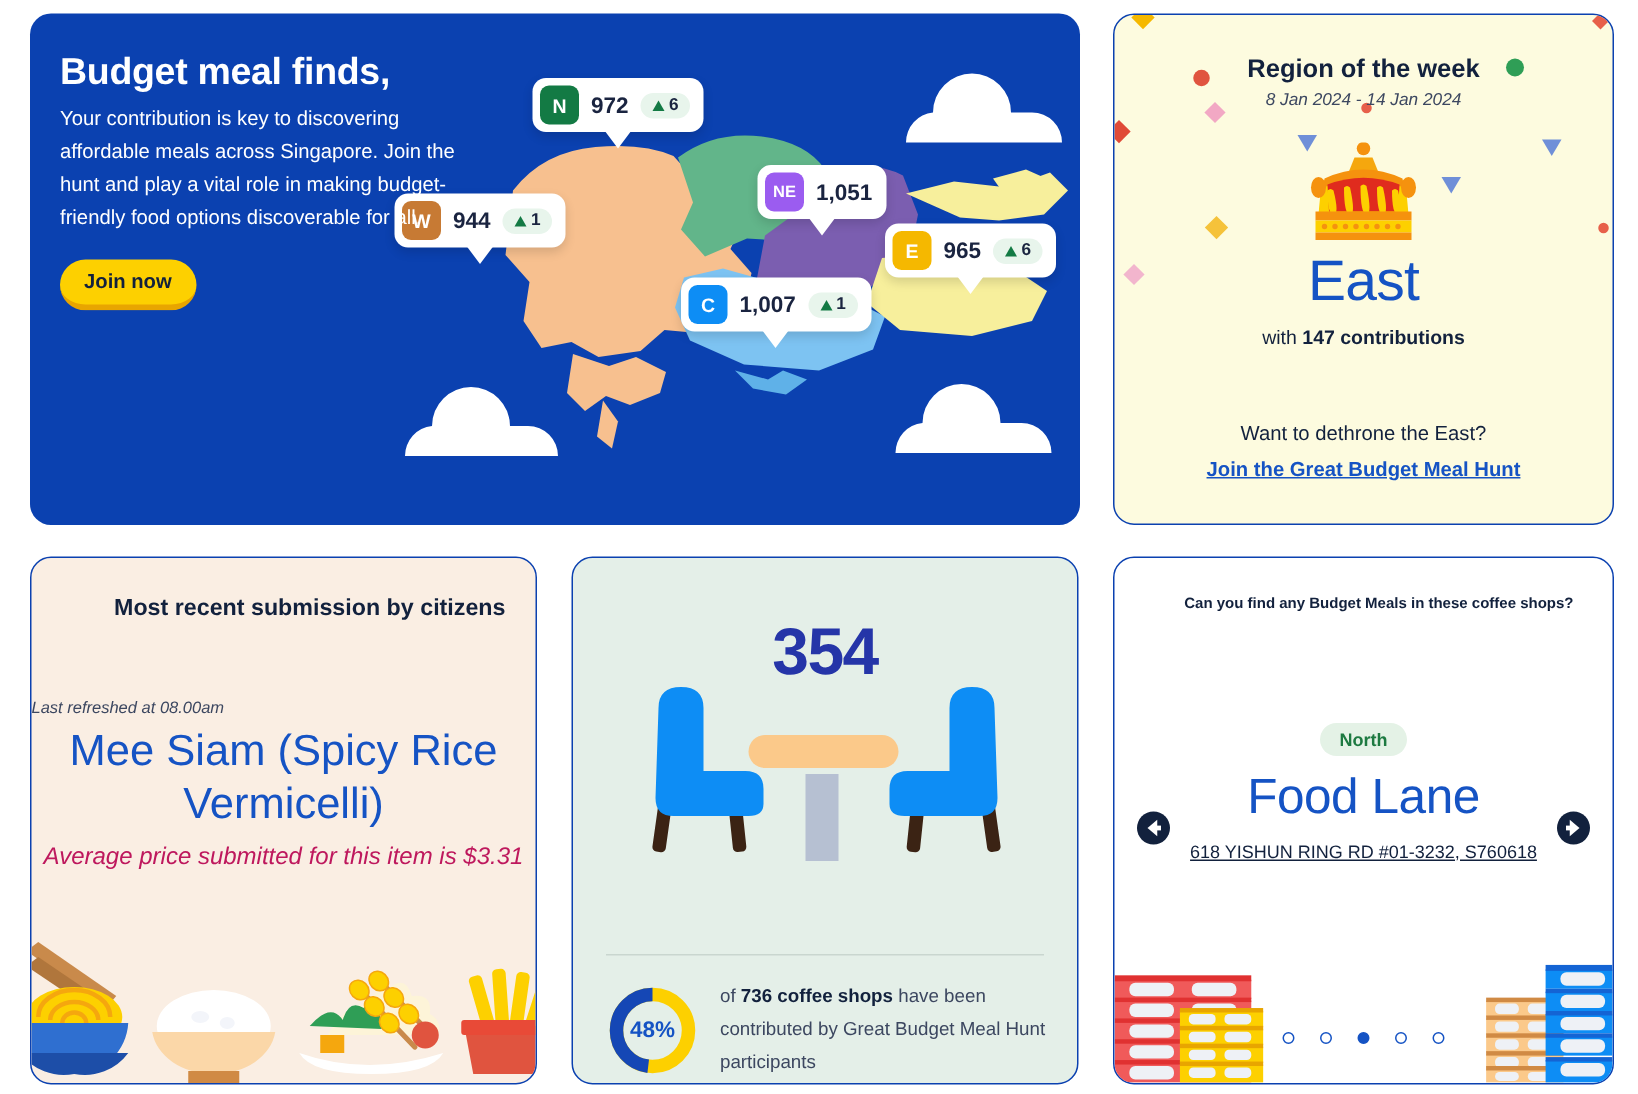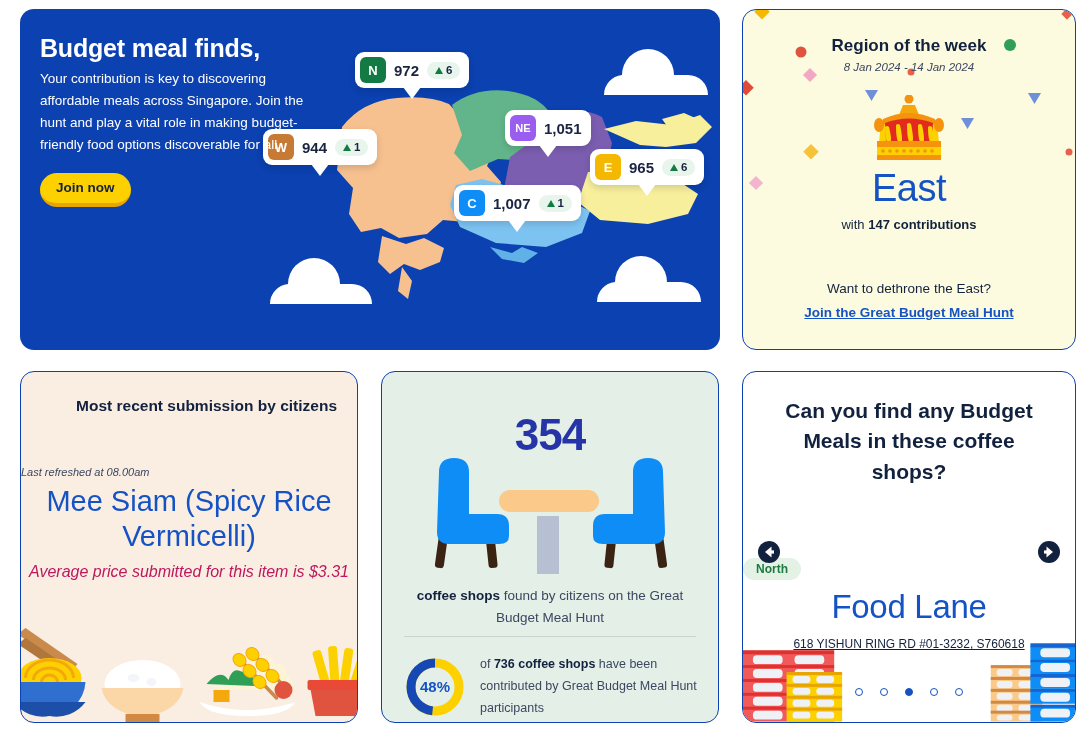--- a/index.html
+++ b/index.html
@@ -144,24 +144,24 @@
   .donut-pct {
     position: absolute; left: 0; top: 0; width: 62px; height: 62px;
     display: flex; align-items: center; justify-content: center;
     font-size: 15px; font-weight: bold; color: #1553c4;
   }
   .donut-box { position: relative; width: 62px; height: 62px; flex: none; }
   .donut-text { font-size: 12.5px; color: #3c4760; line-height: 1.75; }
   .donut-text b { color: #12213d; font-weight: bold; }
 
   .find-head {
-    text-align: center; font-size: 21px; font-weight: bold;
+    text-align: right; font-size: 10px; font-weight: bold;
     color: #12213d; line-height: 1.45; padding: 24px 26px 0;
   }
-  .find-badge-row { margin-top: 71px; }
+  .find-badge-row { text-align: center; margin-top: 71px; }
   .find-badge {
     display: inline-block; background: #e4f2e6; color: #1d7a41;
     font-size: 12px; font-weight: bold; border-radius: 11px;
     padding: 4px 13px;
   }
   .find-name {
     text-align: center; font-size: 33px; color: #1553c4;
     margin-top: 8px; letter-spacing: -0.3px;
   }
   .find-addr {
@@ -413,23 +413,20 @@
         <rect x="74" y="36" width="100" height="22" rx="11" fill="#fbc98a"></rect>
       </g>
 
       <g>
         <rect x="181" y="78" width="9" height="36" rx="3" fill="#3b2314" transform="rotate(6 185 96)"></rect>
         <rect x="231" y="78" width="9" height="36" rx="3" fill="#3b2314" transform="rotate(-8 235 96)"></rect>
         <path d="M238 18 q0 -14 -15 -14 q-15 0 -15 14 l0 42 l-28 0 q-12 0 -12 12 l0 10 q0 8 10 8 l50 0 q12 0 12 -12 z" fill="#0d8df5"></path>
       </g>
     </svg>
 
-    <div class="shops-cap">
-      <b>coffee shops</b><span> found by citizens on the Great Budget Meal Hunt</span>
-    </div>
 
     <div class="shops-rule"></div>
 
     <div class="donut-row">
       <div class="donut-box">
         <svg width="62" height="62" viewBox="0 0 62 62">
           <circle cx="31" cy="31" r="24" fill="none" stroke="#fdd000" stroke-width="9"></circle>
           <circle id="donut-arc" cx="31" cy="31" r="24" fill="none" stroke="#1547b5" stroke-width="9" stroke-dasharray="72.38229473870884 78.41415263360123" transform="rotate(-90 31 31) scale(1,-1) translate(0,-62)"></circle>
         </svg>
         <span class="donut-pct">48%</span>

